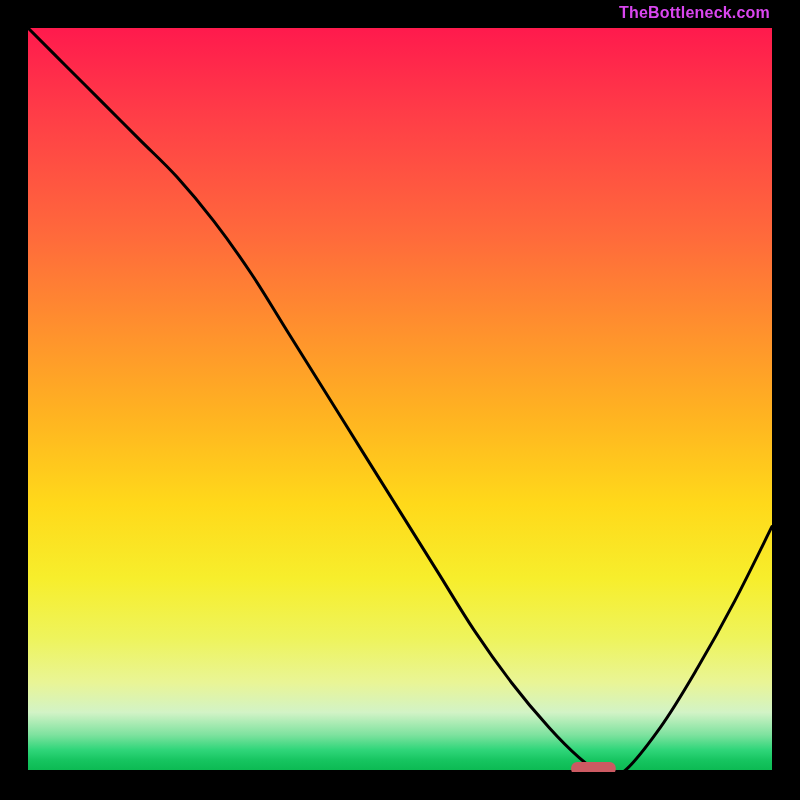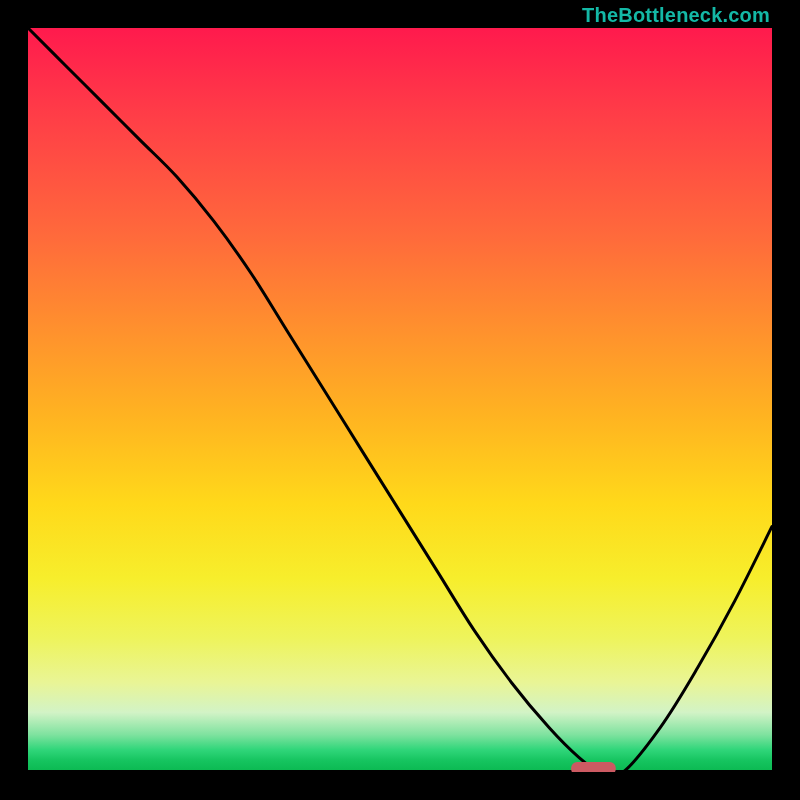--- a/index.html
+++ b/index.html
@@ -42,22 +42,22 @@
       #7ee29f 95%,
       #30d67a 97%,
       #15c45f 98.5%,
       #0ab850 100%
     );
   }
   .watermark {
     position: absolute;
     top: 4px;
     right: 30px;
-    color: #14b8a6;
-    font-size: 20px;
+    color: #d946ef;
+    font-size: 16px;
     font-weight: 600;
     letter-spacing: 0.2px;
     user-select: none;
   }
   .curve, .marker, .baseline {
     position: absolute;
     inset: 0;
   }
 </style>
 </head>

